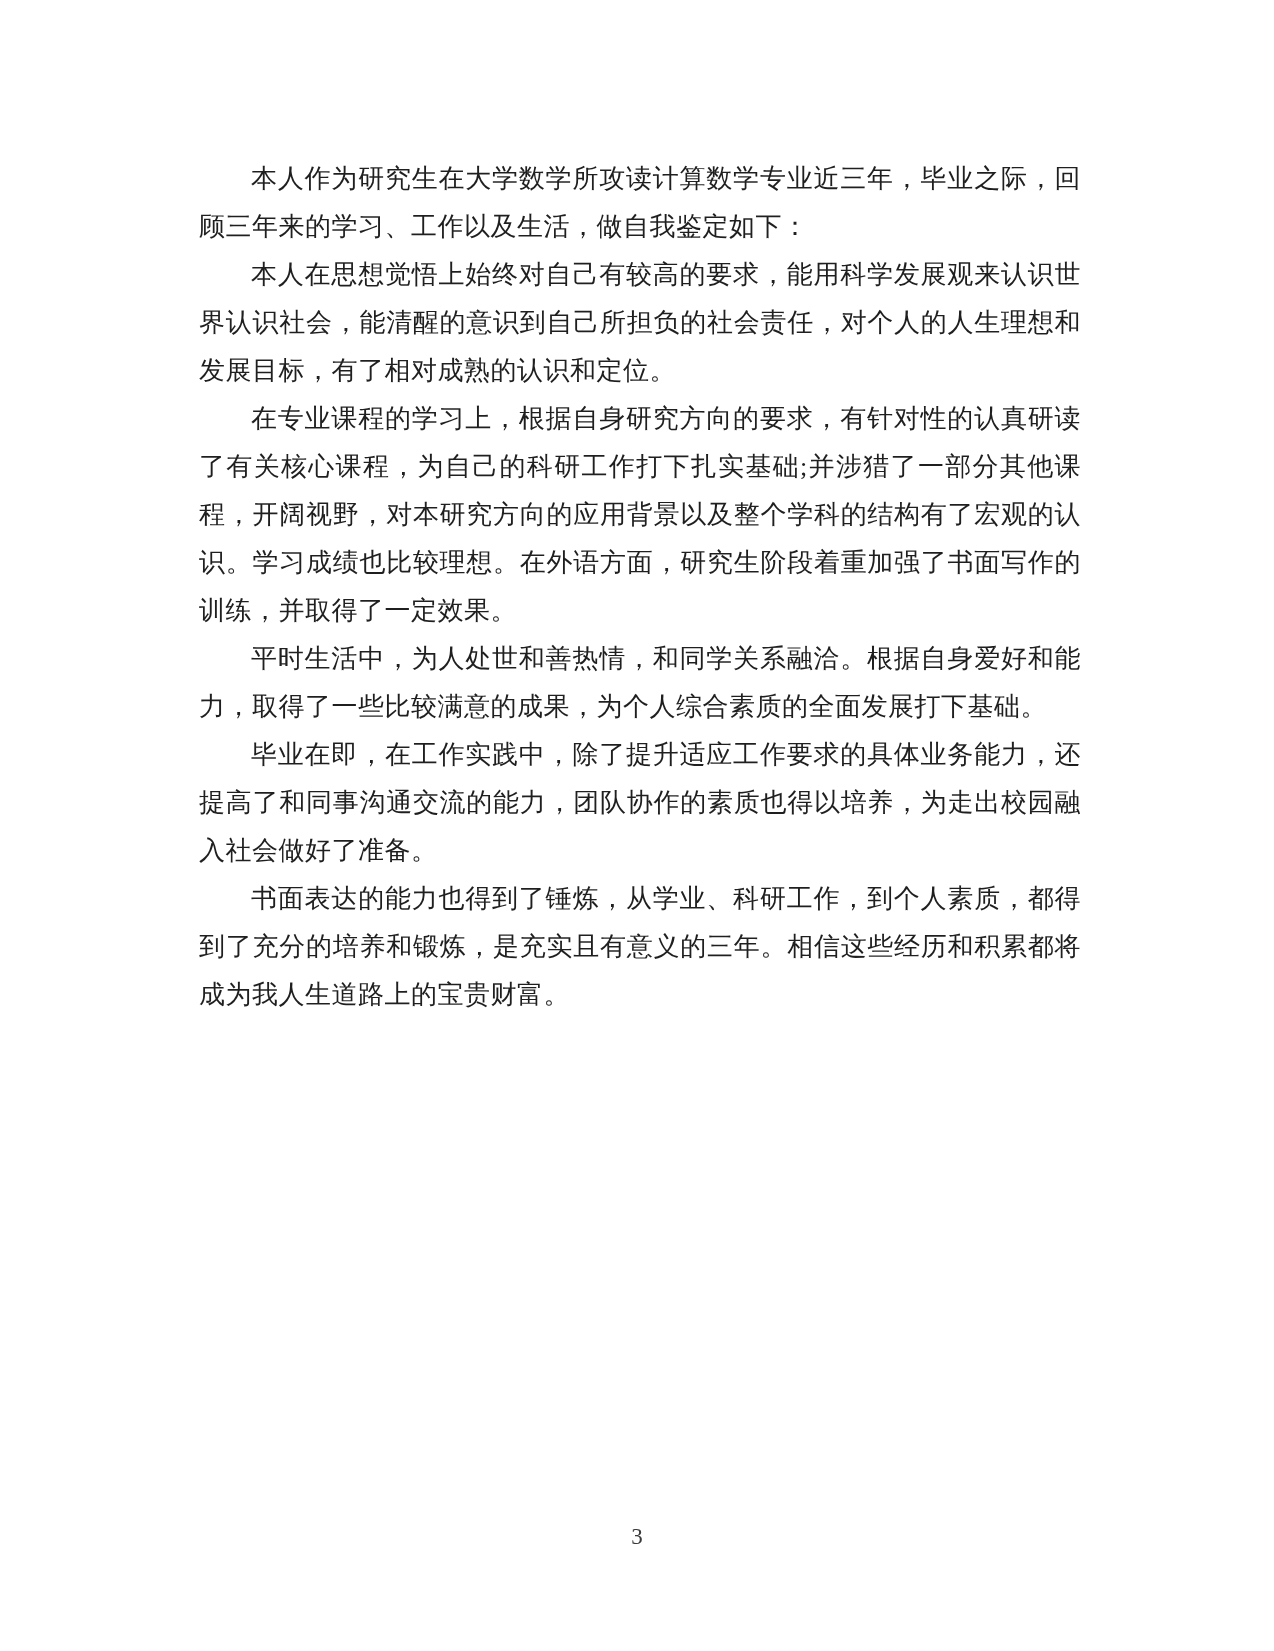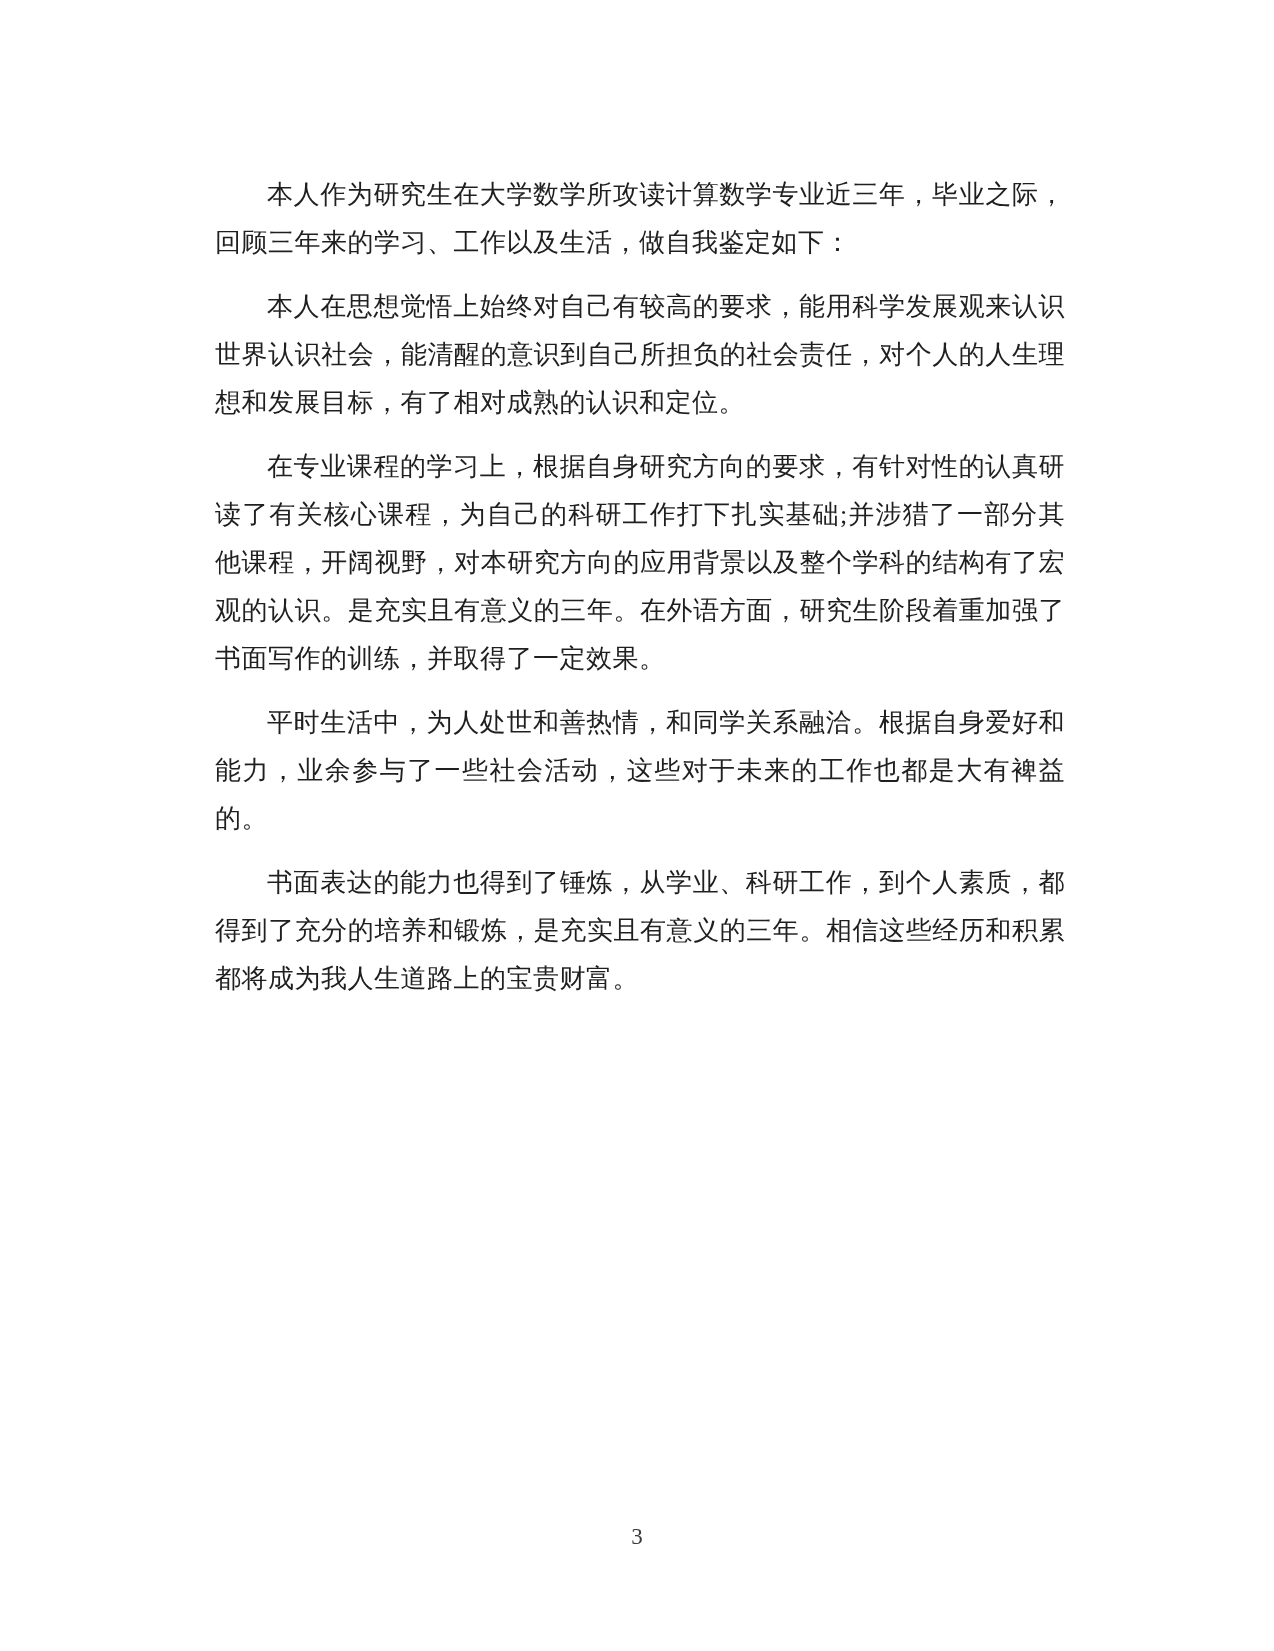--- a/index.html
+++ b/index.html
@@ -21,21 +21,21 @@
     top: 155px;
     width: 882px;
     color: #1f1f1f;
     font-size: 26px;
     line-height: 48px;
     text-align: justify;
     text-justify: inter-ideograph;
     letter-spacing: 0.5px;
   }
   .content p {
-    margin: 16px;
+    margin: 0;
     padding: 0;
     text-indent: 2em;
   }
   .page-number {
     position: absolute;
     top: 1522px;
     left: 0;
     width: 1274px;
     text-align: center;
     color: #3a3a3a;
@@ -43,18 +43,19 @@
     line-height: 30px;
   }
 </style>
 </head>
 <body>
 
 <div class="page">
   <div class="content">
     <p>本人作为研究生在大学数学所攻读计算数学专业近三年，毕业之际，回顾三年来的学习、工作以及生活，做自我鉴定如下：</p>
     <p>本人在思想觉悟上始终对自己有较高的要求，能用科学发展观来认识世界认识社会，能清醒的意识到自己所担负的社会责任，对个人的人生理想和发展目标，有了相对成熟的认识和定位。</p>
-    <p>在专业课程的学习上，根据自身研究方向的要求，有针对性的认真研读了有关核心课程，为自己的科研工作打下扎实基础;并涉猎了一部分其他课程，开阔视野，对本研究方向的应用背景以及整个学科的结构有了宏观的认识。是充实且有意义的三年。在外语方面，研究生阶段着重加强了书面写作的训练，并取得了一定效果。</p>
-    <p>平时生活中，为人处世和善热情，和同学关系融洽。根据自身爱好和能力，业余参与了一些社会活动，这些对于未来的工作也都是大有裨益的。</p>
+    <p>在专业课程的学习上，根据自身研究方向的要求，有针对性的认真研读了有关核心课程，为自己的科研工作打下扎实基础;并涉猎了一部分其他课程，开阔视野，对本研究方向的应用背景以及整个学科的结构有了宏观的认识。学习成绩也比较理想。在外语方面，研究生阶段着重加强了书面写作的训练，并取得了一定效果。</p>
+    <p>平时生活中，为人处世和善热情，和同学关系融洽。根据自身爱好和能力，取得了一些比较满意的成果，为个人综合素质的全面发展打下基础。</p>
+    <p>毕业在即，在工作实践中，除了提升适应工作要求的具体业务能力，还提高了和同事沟通交流的能力，团队协作的素质也得以培养，为走出校园融入社会做好了准备。</p>
     <p>书面表达的能力也得到了锤炼，从学业、科研工作，到个人素质，都得到了充分的培养和锻炼，是充实且有意义的三年。相信这些经历和积累都将成为我人生道路上的宝贵财富。</p>
   </div>
   <div class="page-number">3</div>
 </div>
 
 </body></html>

